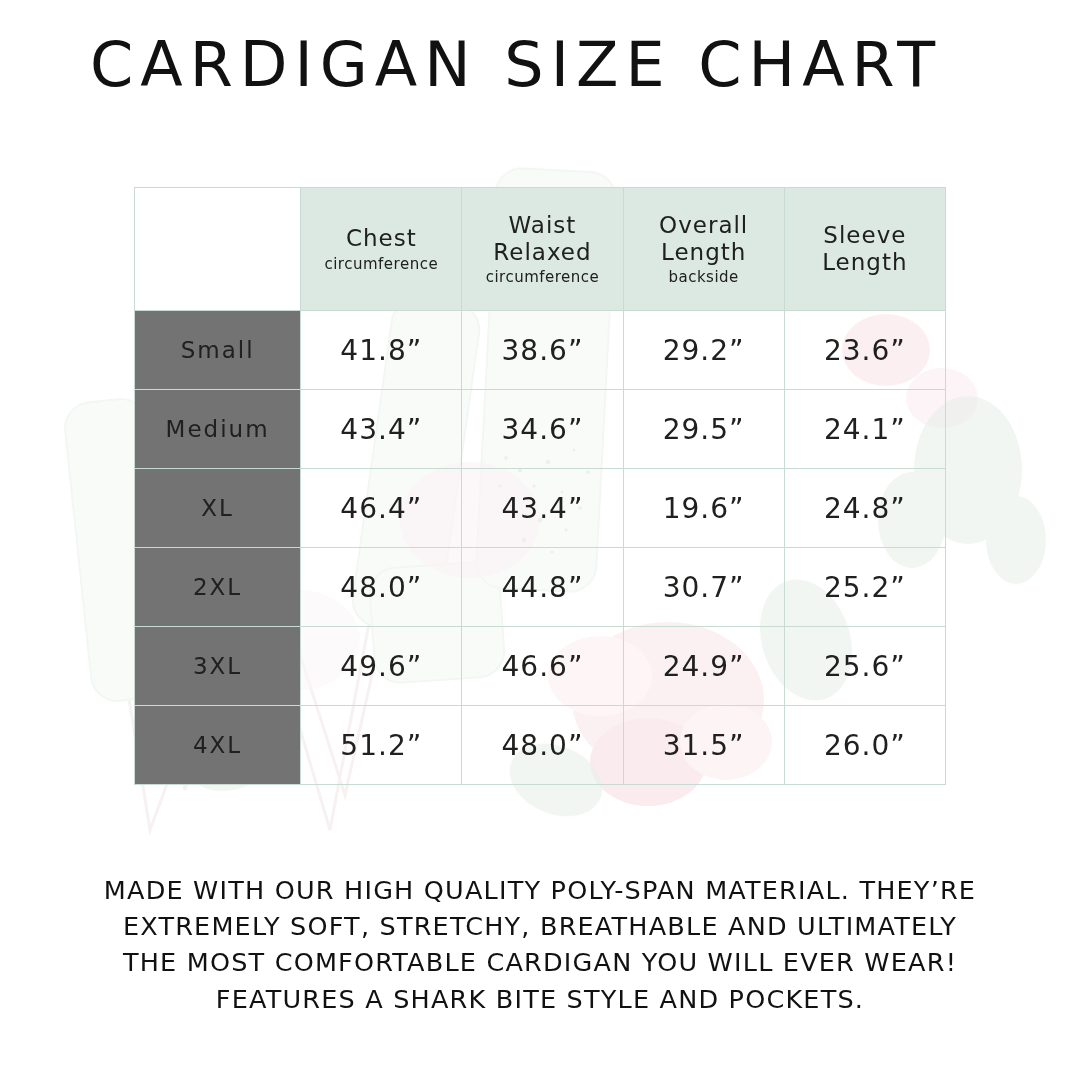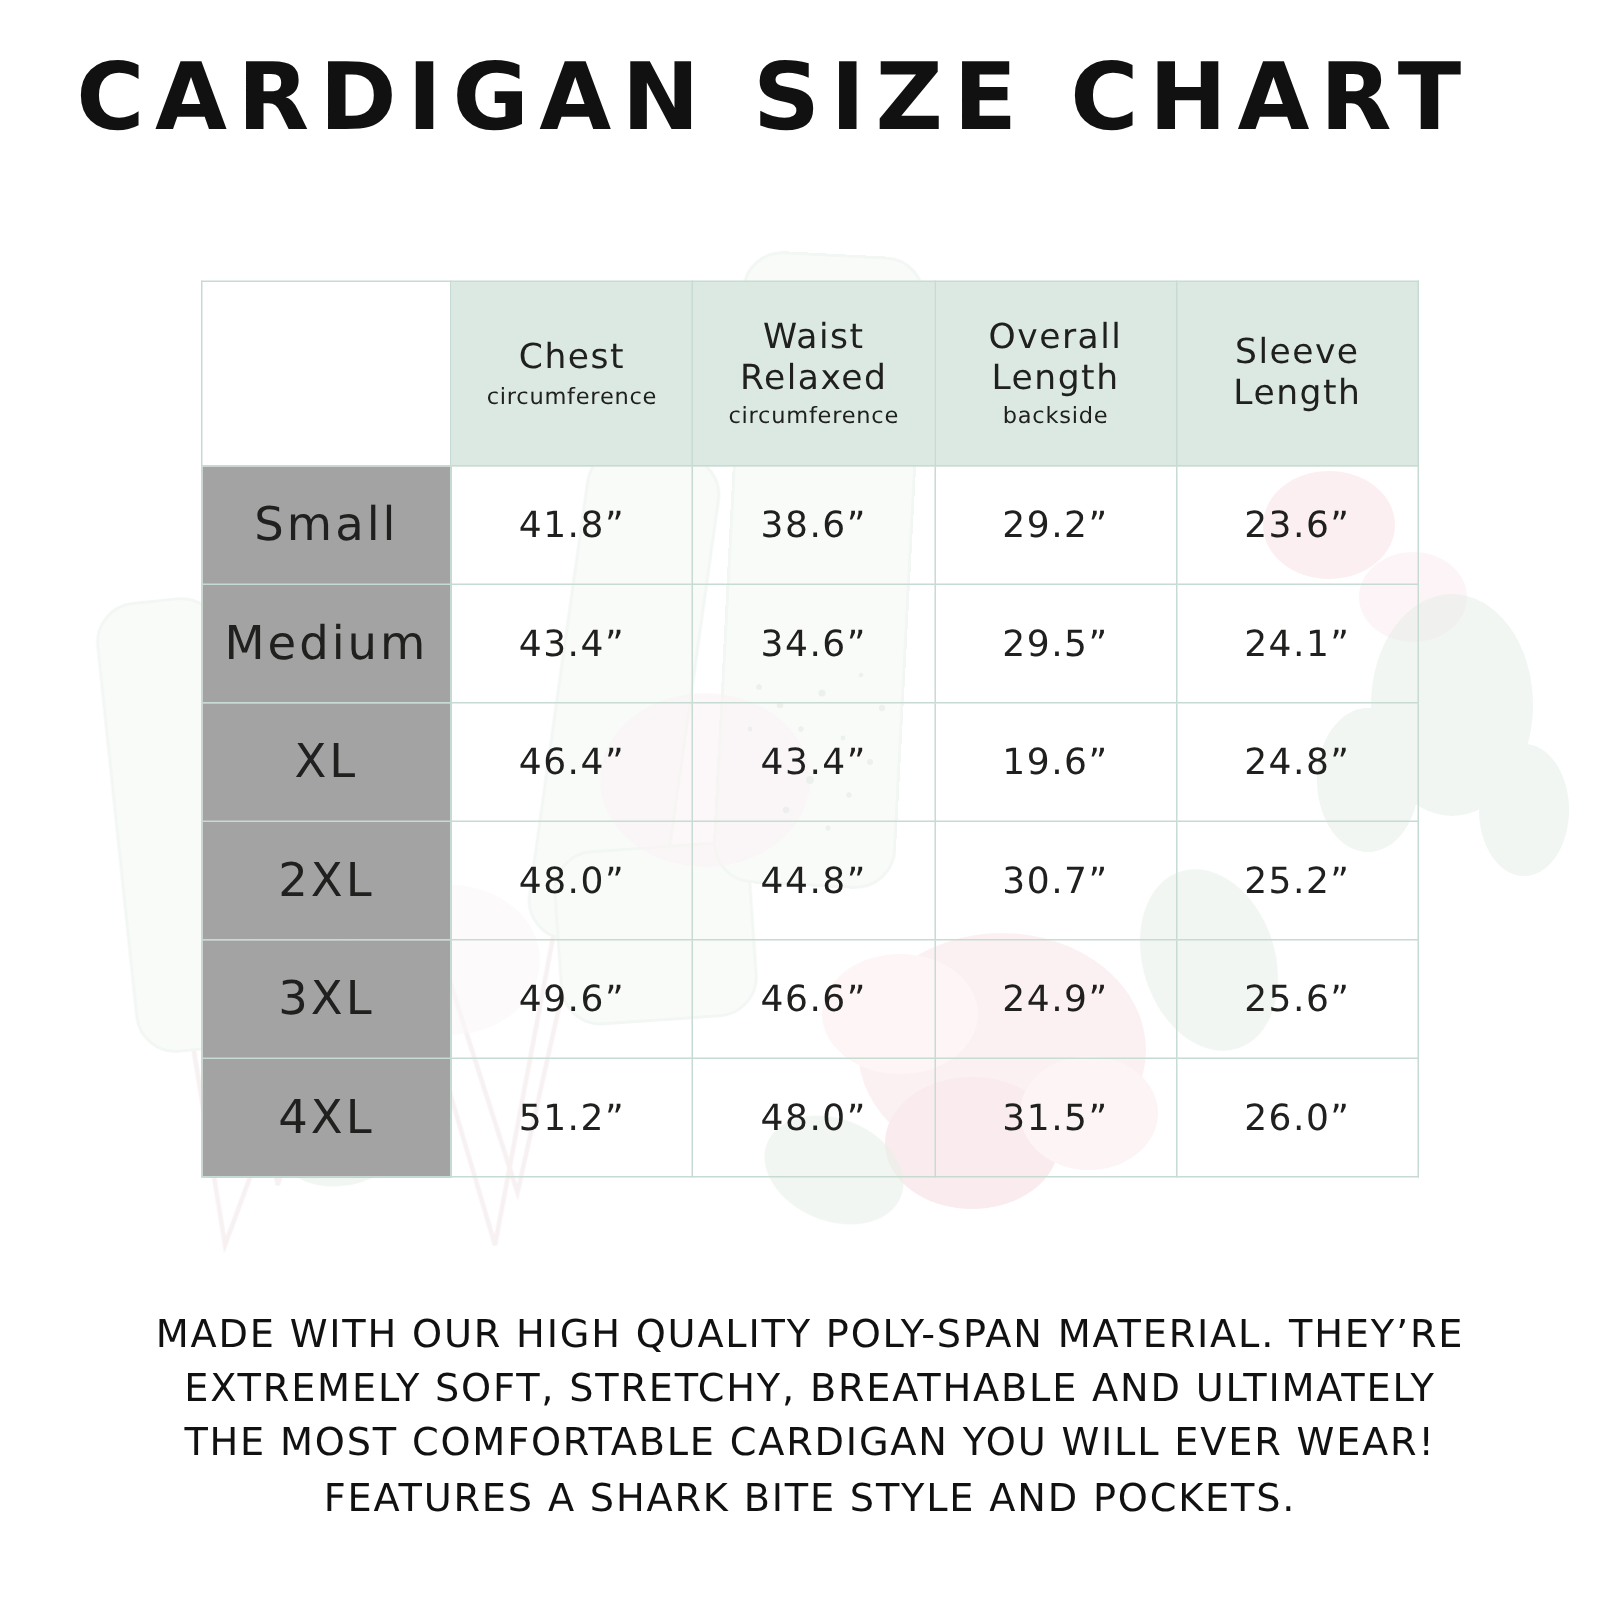--- a/index.html
+++ b/index.html
@@ -34,21 +34,21 @@
 
   
   #title {
     position: absolute;
     top: 28px;
     left: 0;
     width: 1032px;
     text-align: center;
     font-family: "DejaVu Sans", sans-serif;
     font-size: 62px;
-    font-weight: 700;
+    font-weight: 400;
     letter-spacing: 7px;
     color: #111111;
     white-space: nowrap;
   }
 
   
   #size-table {
     position: absolute;
     left: 134px;
     top: 156px;
@@ -87,27 +87,27 @@
   }
   .hdr-sub {
     display: block;
     font-size: 15px;
     letter-spacing: 0.5px;
     margin-top: 2px;
   }
 
   tbody td {
     height: 76px;
-    font-size: 24px;
+    font-size: 28px;
     letter-spacing: 1px;
     background: transparent;
   }
   tbody td.sizecell {
-    background: #a3a3a3;
-    font-size: 31px;
+    background: #737373;
+    font-size: 23px;
     letter-spacing: 2px;
   }
 
   
   #footer {
     position: absolute;
     left: 0;
     top: 872px;
     width: 1080px;
     text-align: center;

